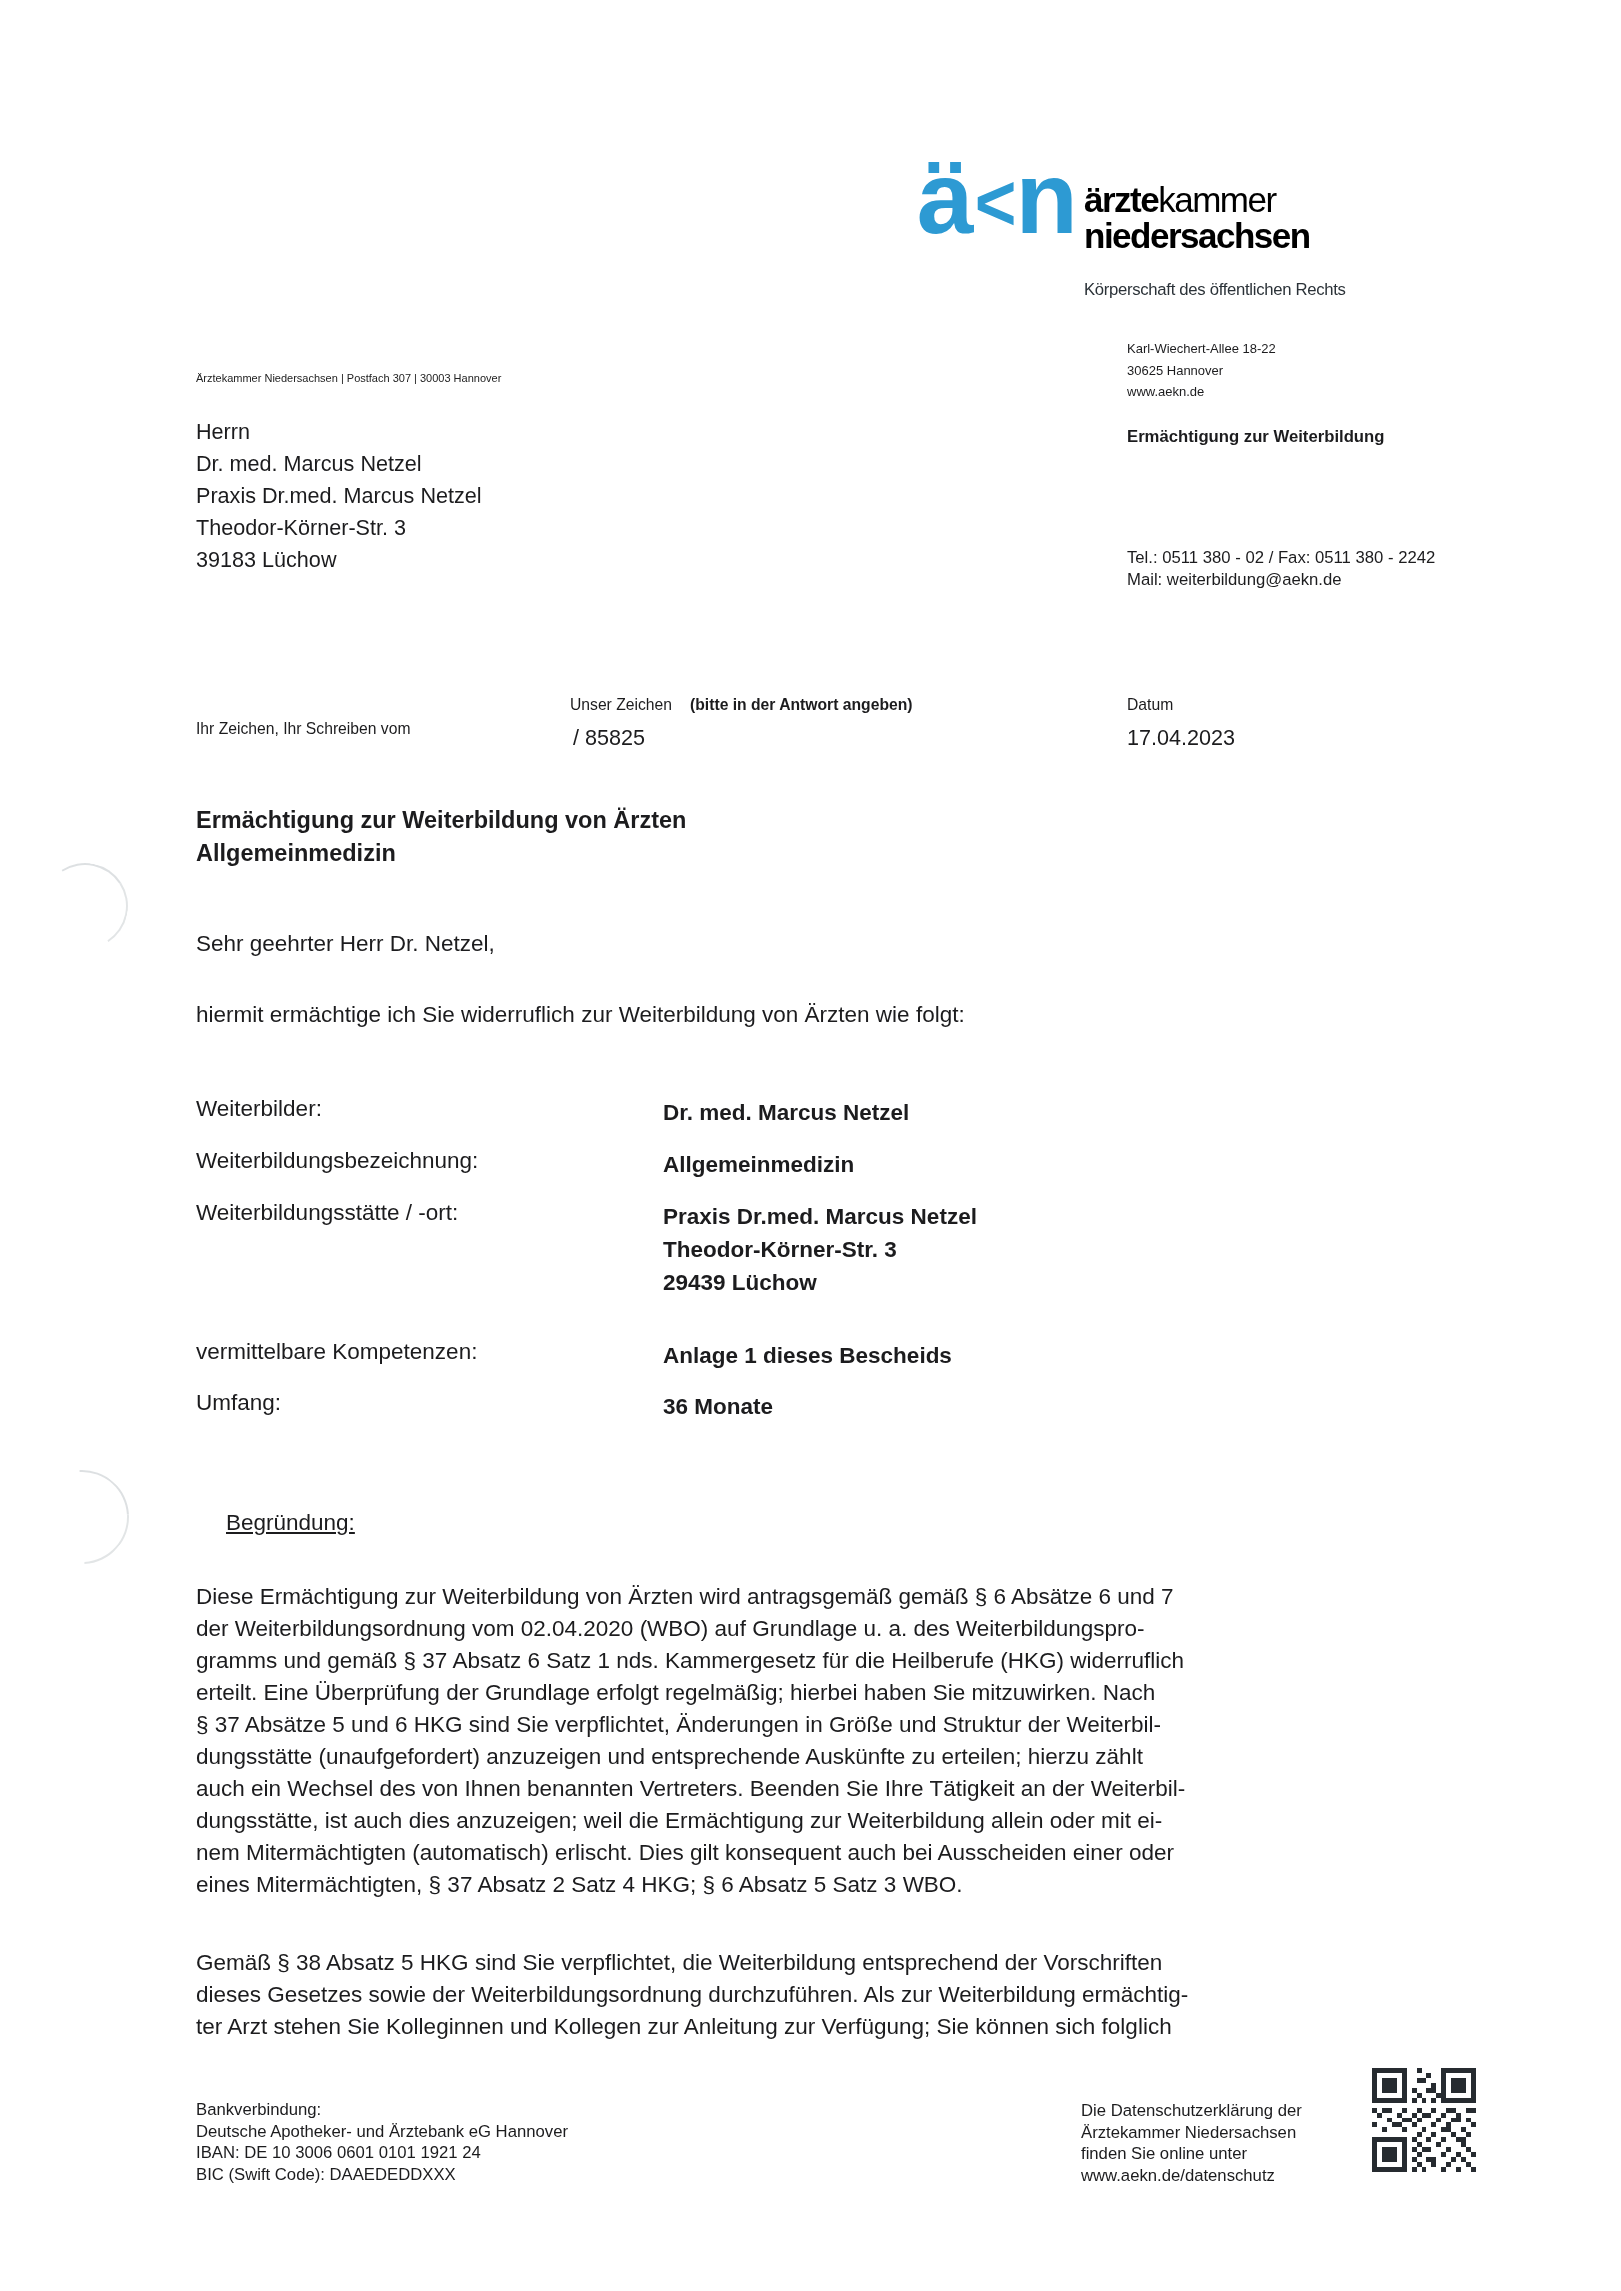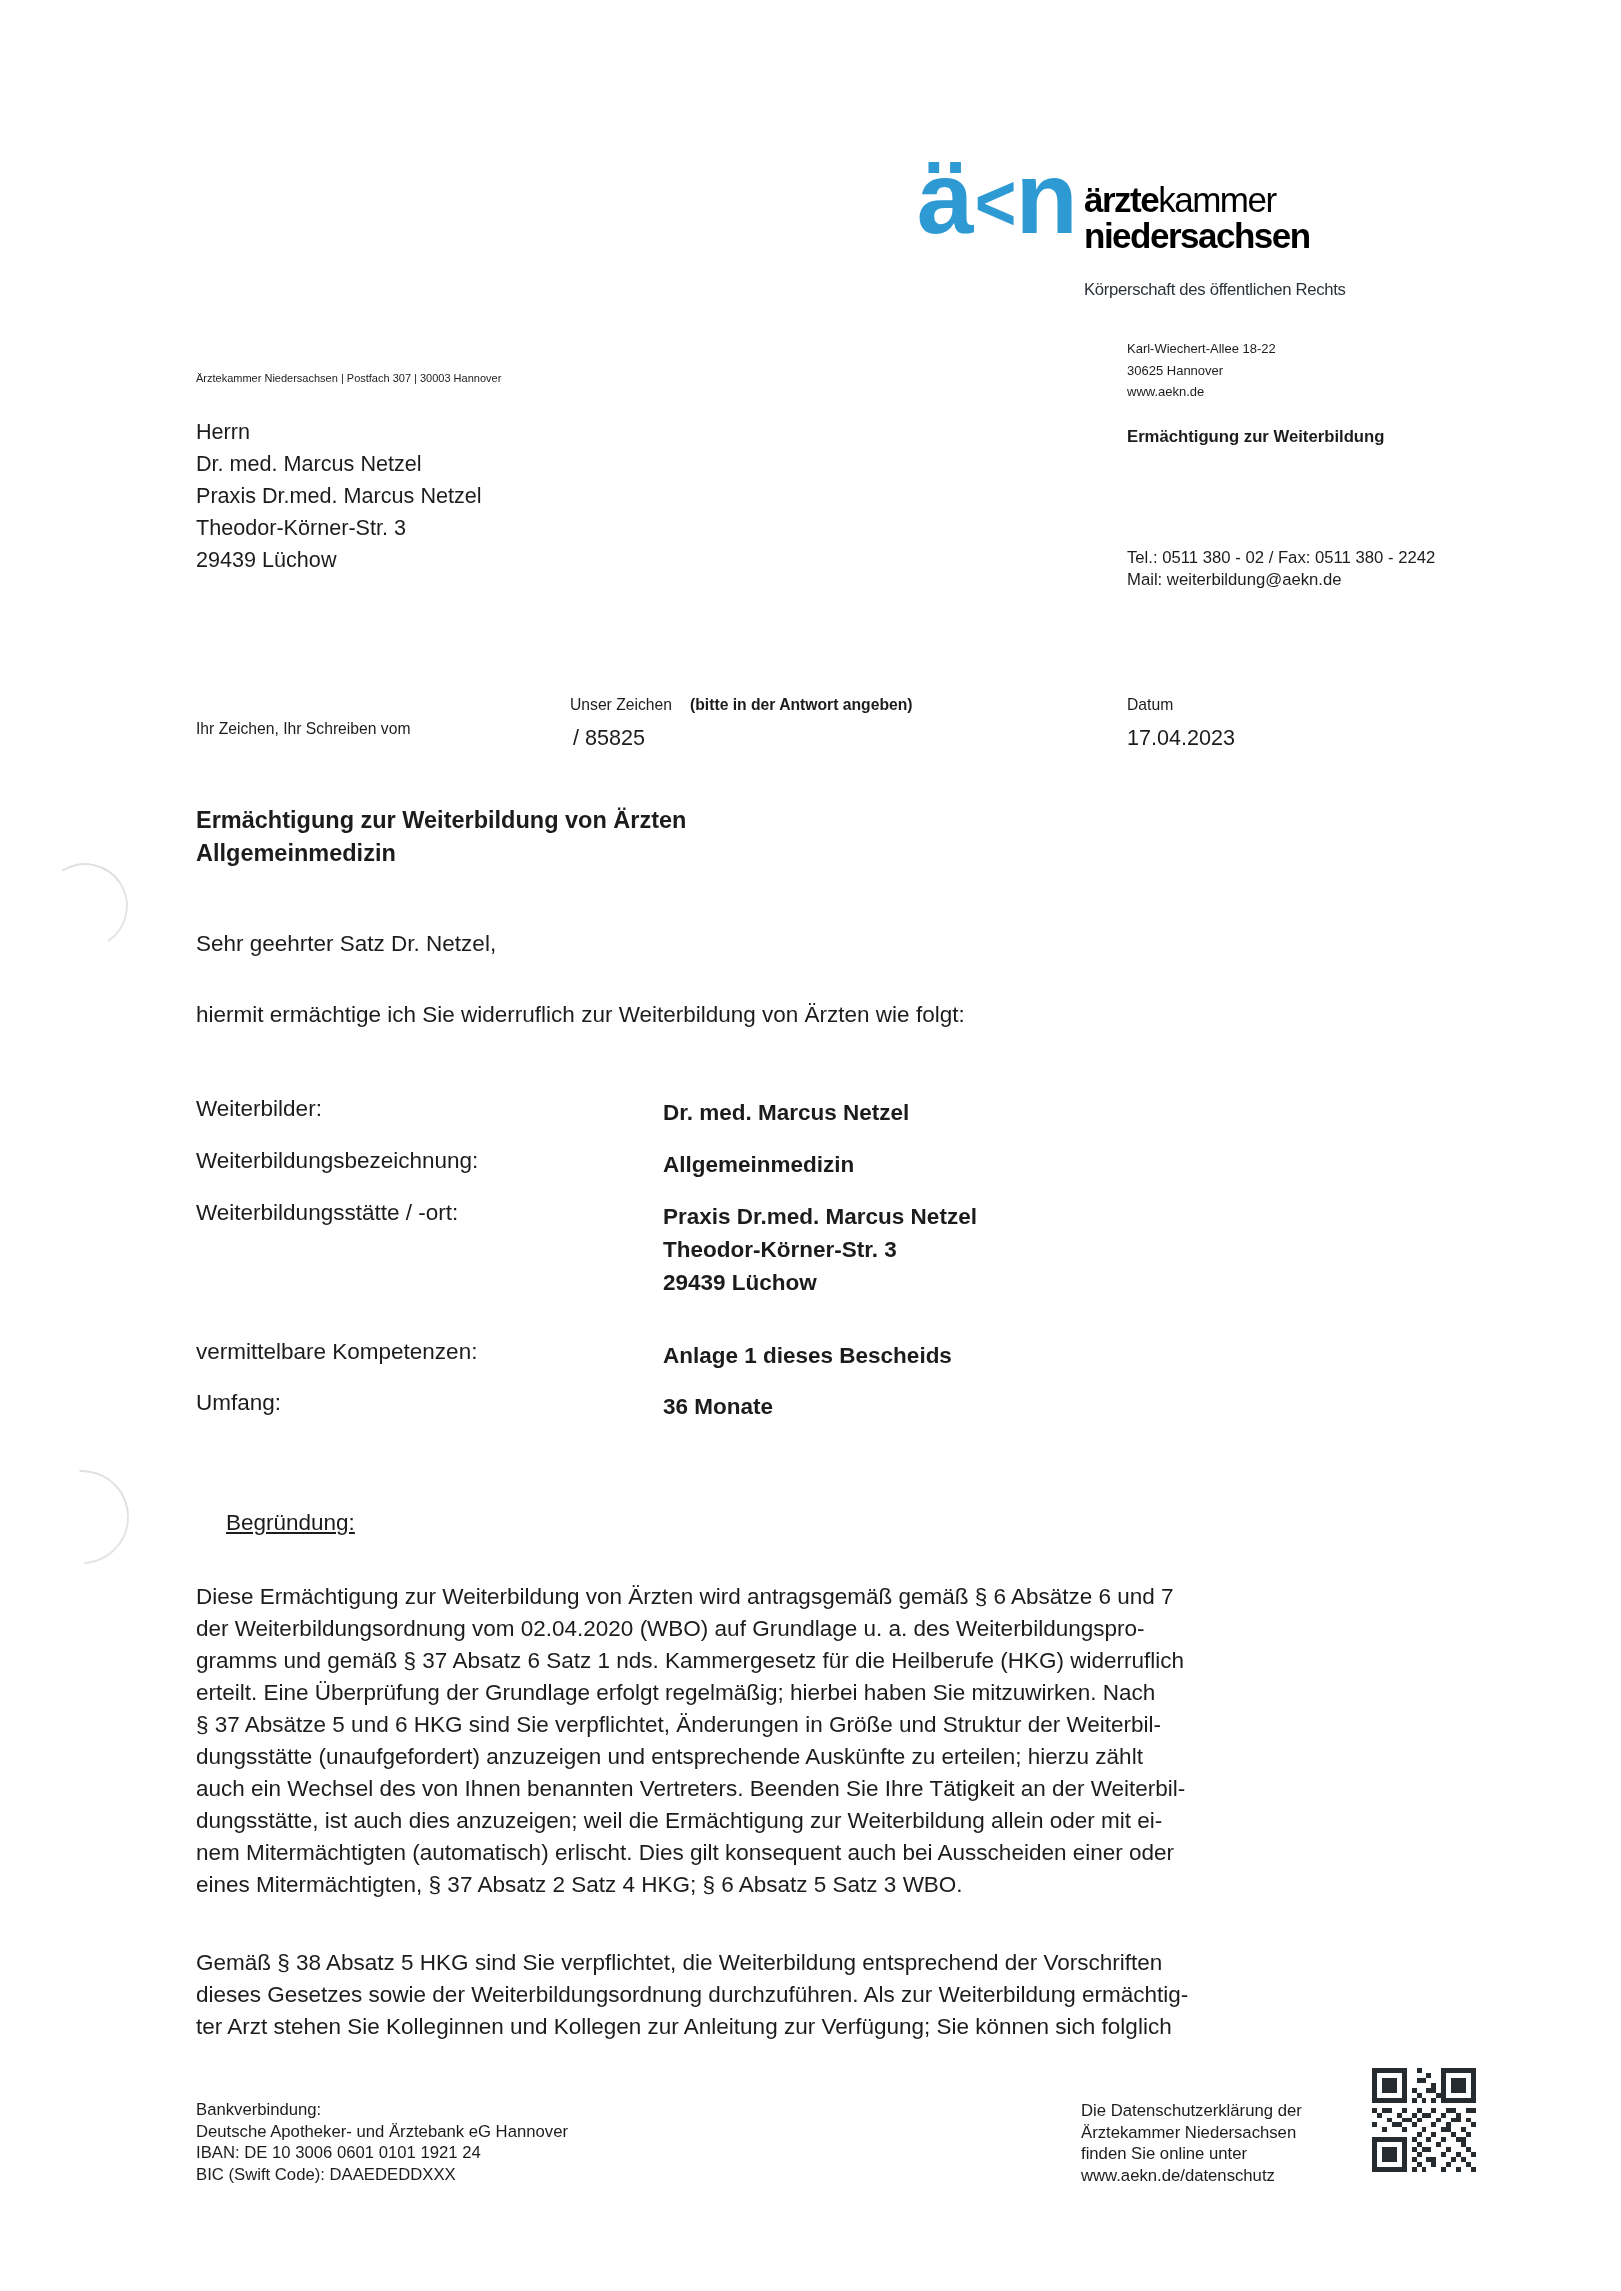--- a/index.html
+++ b/index.html
@@ -92,38 +92,38 @@
   <div><span class="bold">ärzte</span><span>kammer</span></div>
   <div class="bold">niedersachsen</div>
 </div>
 <div class="abs logo-subtitle">Körperschaft des öffentlichen Rechts</div>
 
 <div class="abs sender-line">Ärztekammer Niedersachsen | Postfach 307 | 30003 Hannover</div>
 <div class="abs recipient pre">Herrn
 Dr. med. Marcus Netzel
 Praxis Dr.med. Marcus Netzel
 Theodor-Körner-Str. 3
-29439 Lüchow</div>
+39183 Lüchow</div>
 
 <div class="abs contact-address pre">Karl-Wiechert-Allee 18-22
 30625 Hannover
 www.aekn.de</div>
 <div class="abs contact-dept">Ermächtigung zur Weiterbildung</div>
 <div class="abs contact-tel pre">Tel.: 0511 380 - 02 / Fax: 0511 380 - 2242
 Mail: weiterbildung@aekn.de</div>
 
 <div class="abs ref-label ref-your">Ihr Zeichen, Ihr Schreiben vom</div>
 <div class="abs ref-label ref-our"><span>Unser Zeichen</span><span class="bold">(bitte in der Antwort angeben)</span></div>
 <div class="abs ref-label ref-date-label">Datum</div>
 <div class="abs ref-value ref-our-value">/ 85825</div>
 <div class="abs ref-value ref-date-value">17.04.2023</div>
 
 <div class="abs subject pre">Ermächtigung zur Weiterbildung von Ärzten
 Allgemeinmedizin</div>
-<div class="abs salutation">Sehr geehrter Satz Dr. Netzel,</div>
+<div class="abs salutation">Sehr geehrter Herr Dr. Netzel,</div>
 <div class="abs intro">hiermit ermächtige ich Sie widerruflich zur Weiterbildung von Ärzten wie folgt:</div>
 
 <div class="abs row-label row-1">Weiterbilder:</div>
 <div class="abs row-value row-1">Dr. med. Marcus Netzel</div>
 
 <div class="abs row-label row-2">Weiterbildungsbezeichnung:</div>
 <div class="abs row-value row-2">Allgemeinmedizin</div>
 
 <div class="abs row-label row-3">Weiterbildungsstätte / -ort:</div>
 <div class="abs row-value row-3 pre">Praxis Dr.med. Marcus Netzel

